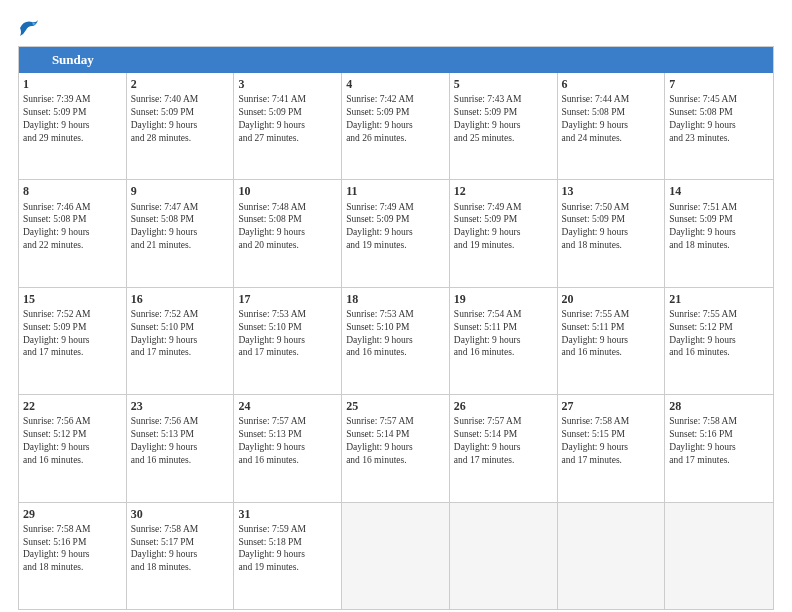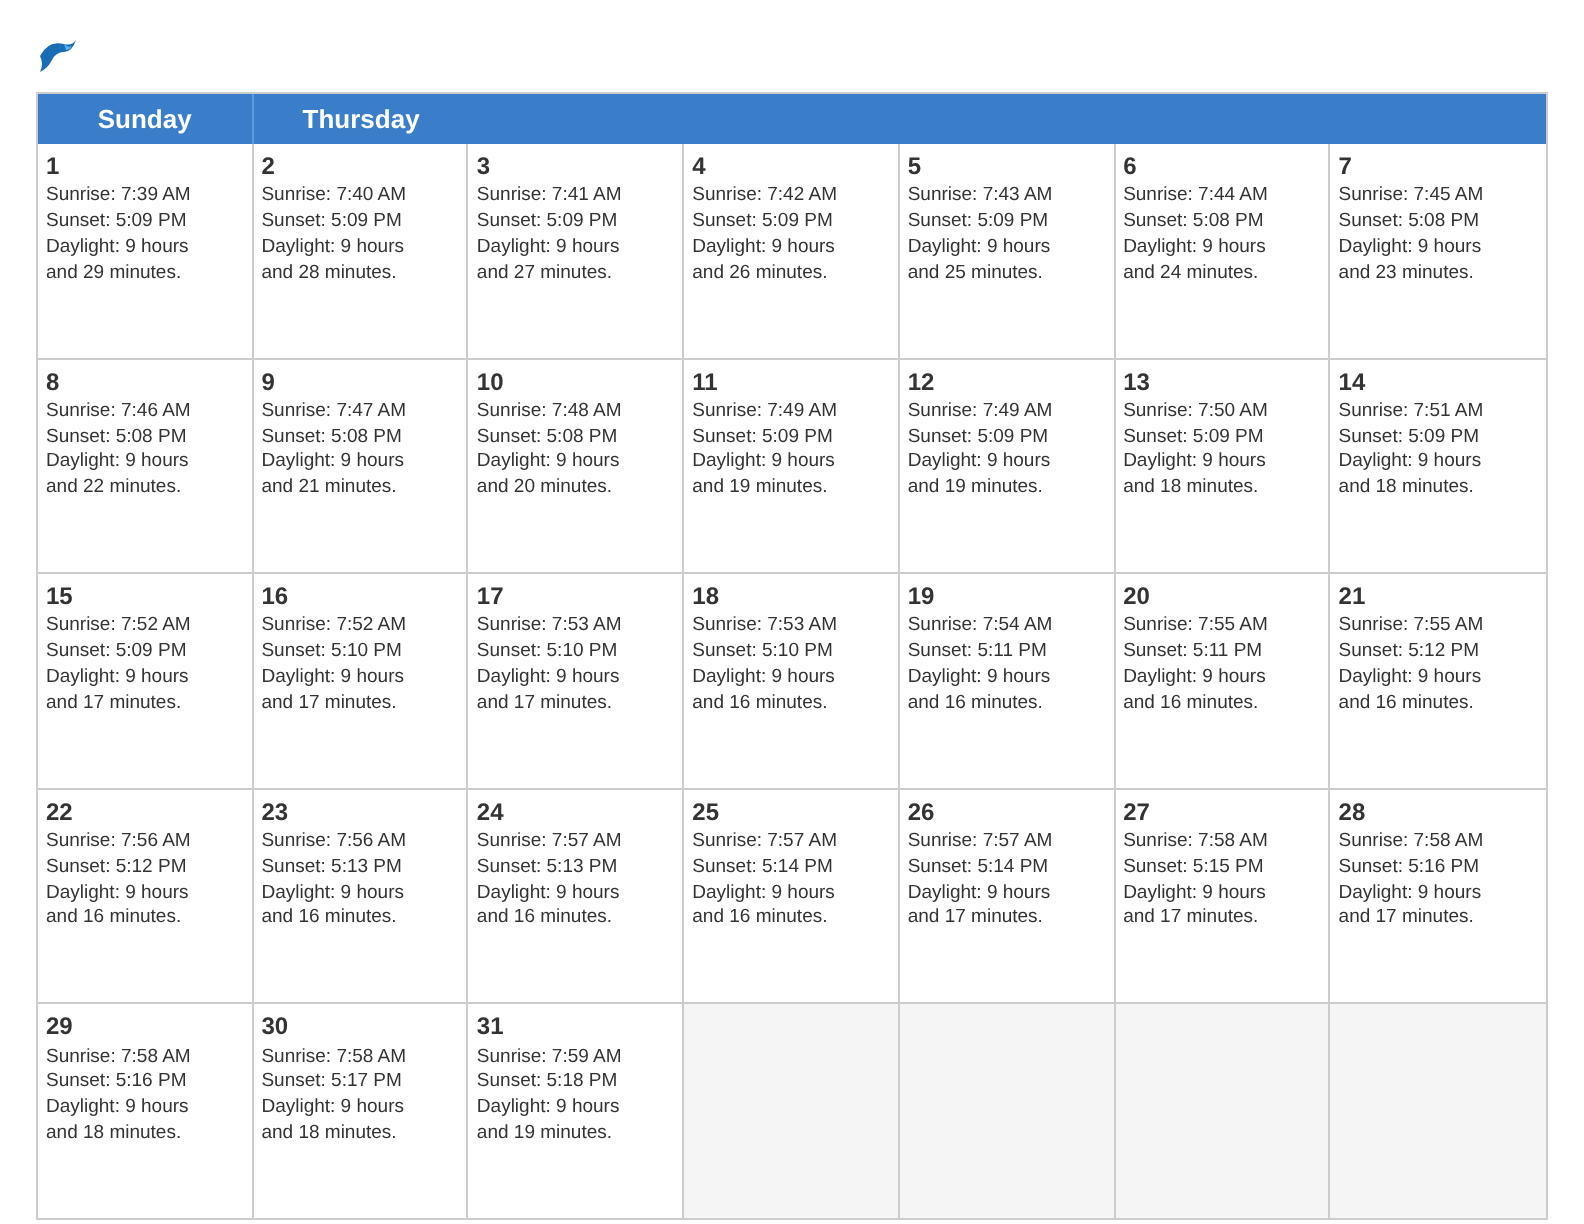--- a/index.html
+++ b/index.html
@@ -9,20 +9,21 @@
       width: 792px;
       height: 612px;
       overflow: hidden;
     }
     .page {
       width: 792px;
       height: 612px;
       padding: 18px 18px 2px 18px;
       display: flex;
       flex-direction: column;
+      font-family: Liberation Serif, serif;
     }
     .header {
       display: flex;
       justify-content: space-between;
       align-items: flex-start;
       margin-bottom: 8px;
     }
     .logo {
       display: flex;
       flex-direction: column;
@@ -117,21 +118,20 @@
     </div>
     <div class="title-block">
       <div class="main-title"></div>
       <div class="subtitle"></div>
     </div>
   </div>
 
   <div class="calendar">
     <div class="cal-header">
     <div class="cal-header-cell">Sunday</div>
-        <div class="cal-header-cell">Thursday</div>
       </div>
     <div class="cal-body">
     <div class="cal-row">
           <div class="cal-cell"><span class="day-num">1</span><span style="white-space: pre-line;">Sunrise: 7:39 AM
 Sunset: 5:09 PM
 Daylight: 9 hours
 and 29 minutes.</span></div>
           <div class="cal-cell"><span class="day-num">2</span><span style="white-space: pre-line;">Sunrise: 7:40 AM
 Sunset: 5:09 PM
 Daylight: 9 hours

